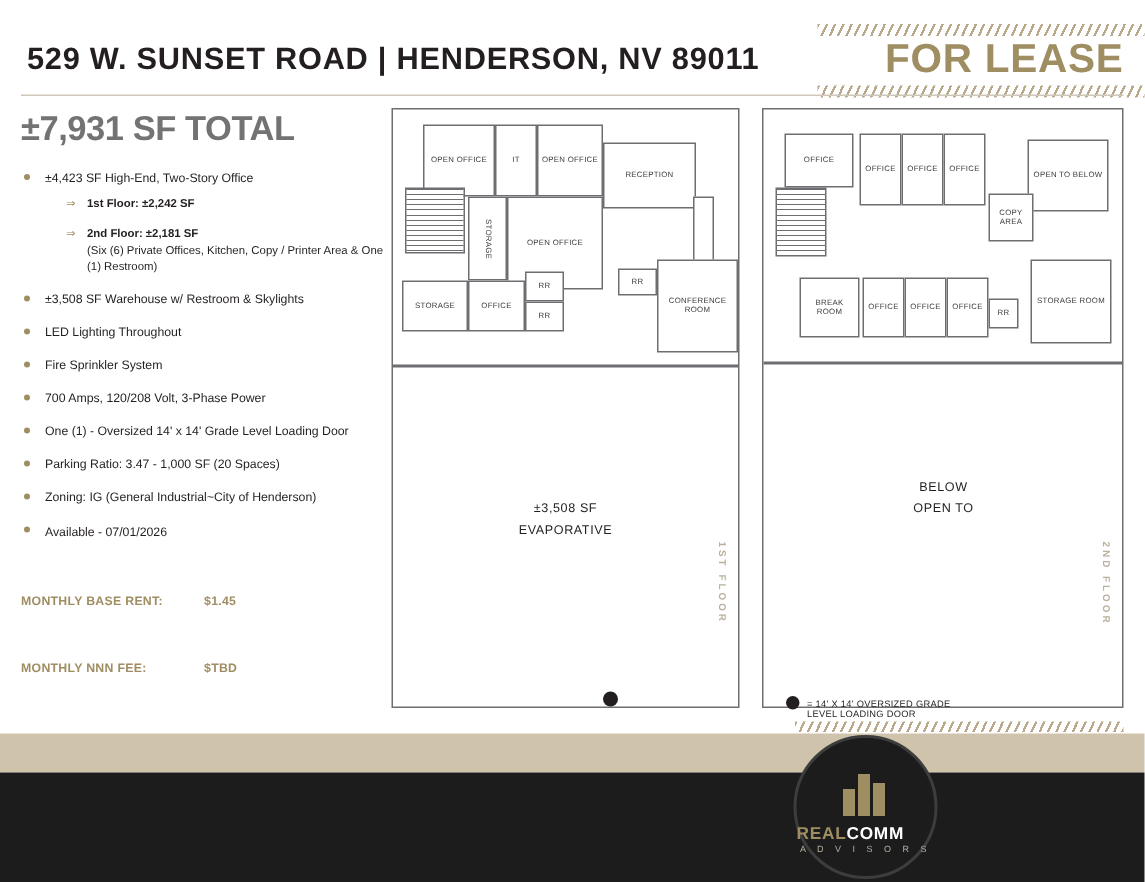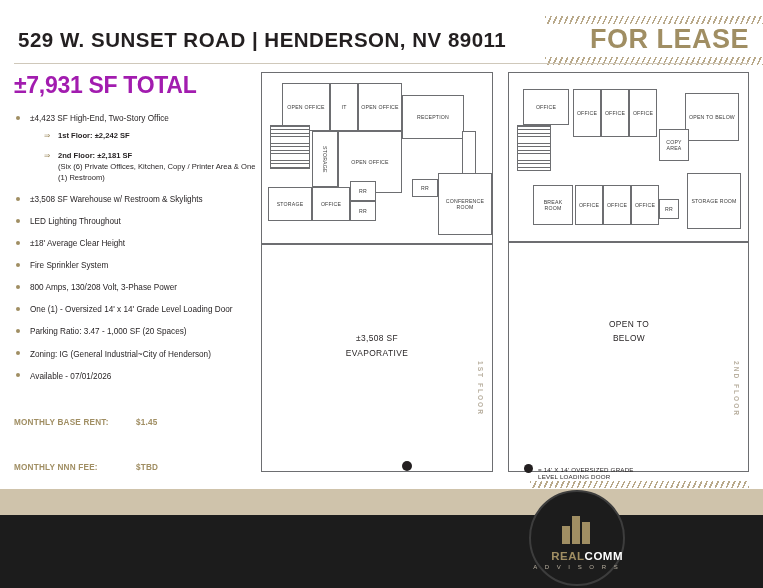--- a/index.html
+++ b/index.html
@@ -36,21 +36,21 @@
   }
   .hdr-rule {
     position:absolute; left:14px; top:63px; width:735px; height:1px; background:#cfc8ba;
   }
 
   
   .left {
     position:absolute; left:14px; top:72px; width:245px;
   }
   .sf-total {
-    font-size:23px; font-weight:bold; color:#a21caf; letter-spacing:-0.3px;
+    font-size:23px; font-weight:bold; color:#737373; letter-spacing:-0.3px;
     margin-bottom:14px;
   }
   .bullet-row {
     position:relative; padding-left:16px; margin-bottom:11px;
     font-size:8.2px; color:#231f20; line-height:1.35;
   }
   .bullet-row .dot {
     position:absolute; left:2px; top:2.5px;
     width:4px; height:4px; background:#a08e63; border-radius:50%;
   }
@@ -130,21 +130,21 @@
     border-radius:50%; background:#1c1c1c; border:2px solid #3d3d3d;
   }
   .logo-mark {
     position:absolute; left:50%; top:22px; transform:translateX(-50%);
     width:30px; height:30px;
   }
   .logo-mark i {
     position:absolute; bottom:0; background:#a08e63; display:block;
   }
   .logo-text {
-    position:absolute; left:0; top:58px; width:100%; text-align:right;
+    position:absolute; left:0; top:58px; width:100%; text-align:left;
     font-size:11.5px; color:#ffffff; font-weight:bold; letter-spacing:0.5px;
   }
   .logo-text .gold { color:#a08e63; }
   .logo-sub {
     position:absolute; left:0; top:72px; width:100%; text-align:center;
     font-size:6px; color:#b9b0a0; letter-spacing:3px;
   }
 </style>
 </head>
 <body>
@@ -181,29 +181,25 @@
     <div class="bullet-row">
       <span class="dot"></span>
       <span>±3,508 SF Warehouse w/ Restroom &amp; Skylights</span>
     </div>
     <div class="bullet-row">
       <span class="dot"></span>
       <span>LED Lighting Throughout</span>
     </div>
     <div class="bullet-row">
       <span class="dot"></span>
-      <span>±18' Average Clear Height</span>
-    </div>
-    <div class="bullet-row">
-      <span class="dot"></span>
       <span>Fire Sprinkler System</span>
     </div>
     <div class="bullet-row">
       <span class="dot"></span>
-      <span>800 Amps, 130/208 Volt, 3-Phase Power</span>
+      <span>700 Amps, 120/208 Volt, 3-Phase Power</span>
     </div>
     <div class="bullet-row">
       <span class="dot"></span>
       <span>One (1) - Oversized 14' x 14' Grade Level Loading Door</span>
     </div>
     <div class="bullet-row">
       <span class="dot"></span>
       <span>Parking Ratio: 3.47 - 1,000 SF (20 Spaces)</span>
     </div>
     <div class="bullet-row">
@@ -276,22 +272,22 @@
     <div class="rm" style="left:66px; top:112px; width:28px; height:40px;">OFFICE</div>
     <div class="rm" style="left:94px; top:112px; width:28px; height:40px;">OFFICE</div>
     <div class="rm" style="left:122px; top:112px; width:28px; height:40px;">OFFICE</div>
     <div class="rm" style="left:150px; top:126px; width:20px; height:20px;">RR</div>
 
     <div class="rm" style="left:178px; top:100px; width:54px; height:56px;">STORAGE ROOM</div>
 
     <div class="thickline" style="left:0px; top:168px; width:239px; height:1.6px;"></div>
 
     <div class="open-below-label" style="left:55px; top:244px; width:130px;">
+      <div>BELOW</div>
       <div>OPEN TO</div>
-      <div>BELOW</div>
     </div>
 
     <div class="floor-label" style="right:8px; top:288px;">2ND FLOOR</div>
   </div>
 
   <div class="legend-dot" style="left:524px; top:464px;"></div>
   <div class="legend" style="left:538px; top:466px;">= 14' X 14' OVERSIZED GRADE LEVEL LOADING DOOR</div>
 
   <div class="foot-hatch"></div>
   <div class="foot-bar"></div>

